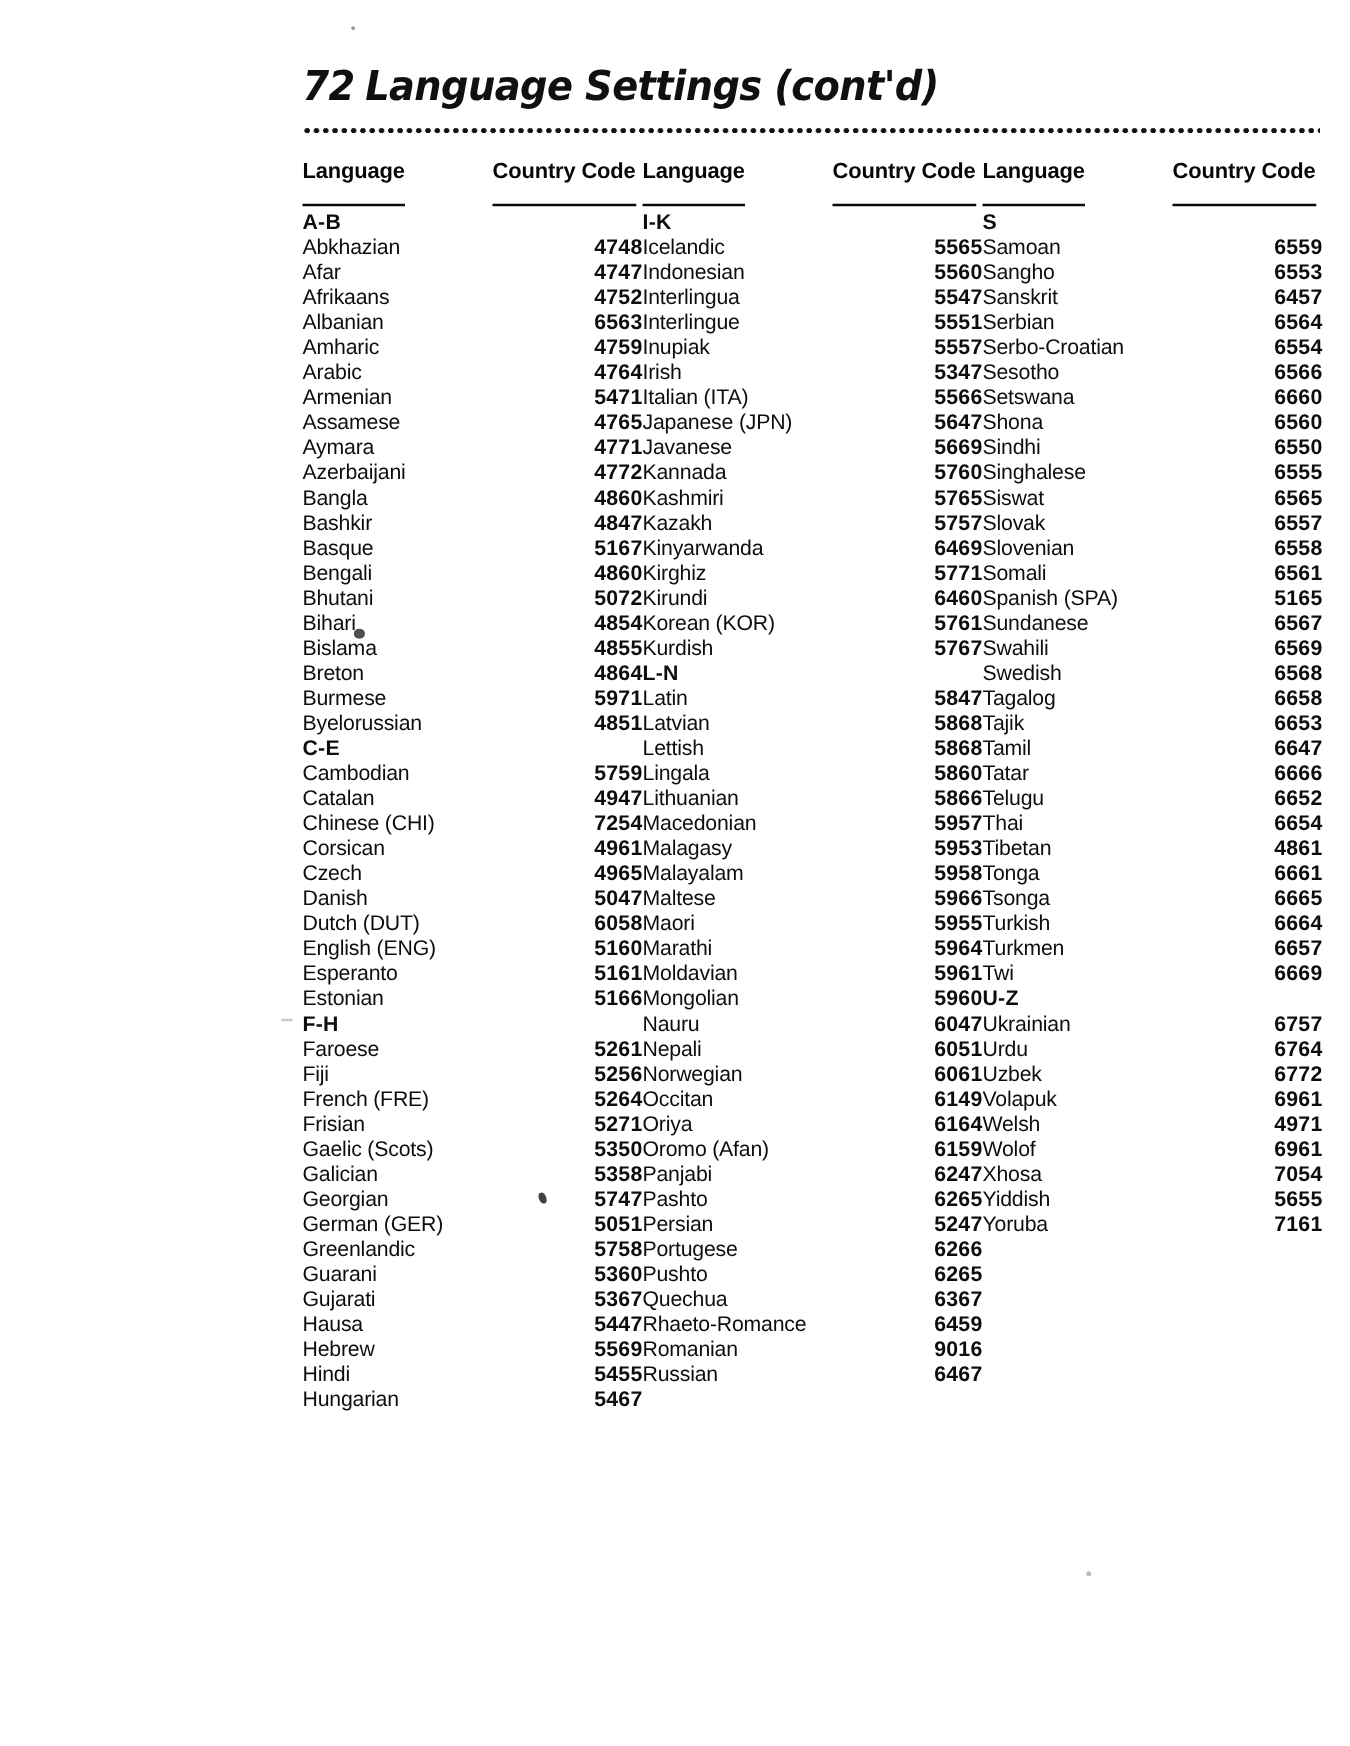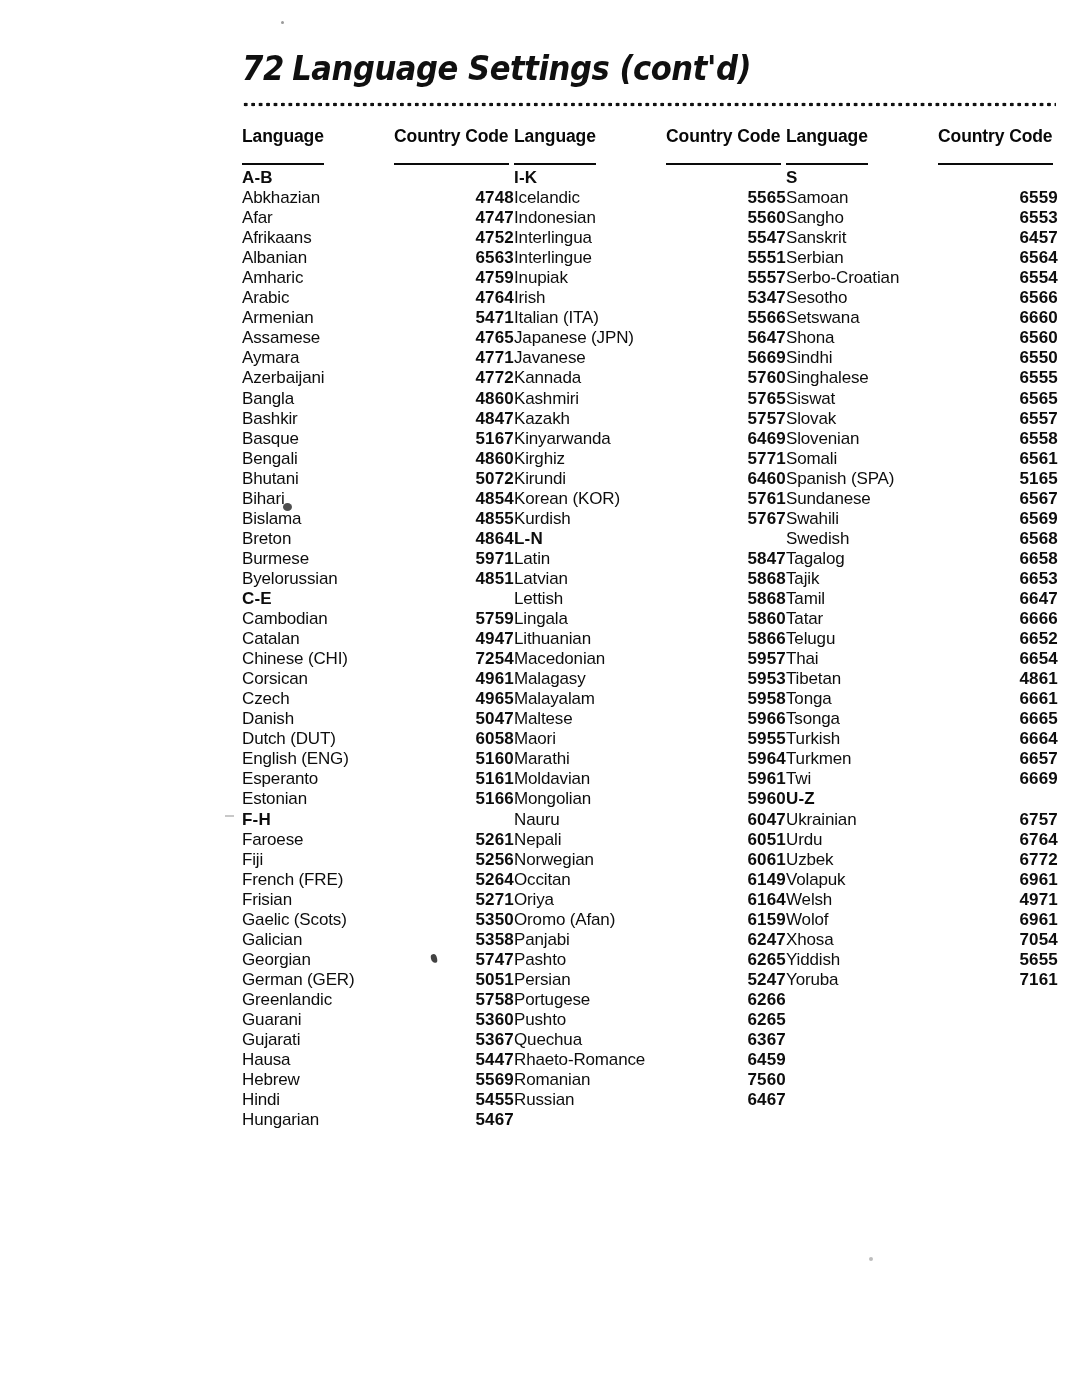--- a/index.html
+++ b/index.html
@@ -559,21 +559,21 @@
             <td class="code">5447</td>
             <td class="lang">Rhaeto-Romance</td>
             <td class="code">6459</td>
             <td class="lang"></td>
             <td class="code"></td>
           </tr>
           <tr>
             <td class="lang">Hebrew</td>
             <td class="code">5569</td>
             <td class="lang">Romanian</td>
-            <td class="code">7560</td>
+            <td class="code">9016</td>
             <td class="lang"></td>
             <td class="code"></td>
           </tr>
           <tr>
             <td class="lang">Hindi</td>
             <td class="code">5455</td>
             <td class="lang">Russian</td>
             <td class="code">6467</td>
             <td class="lang"></td>
             <td class="code"></td>

